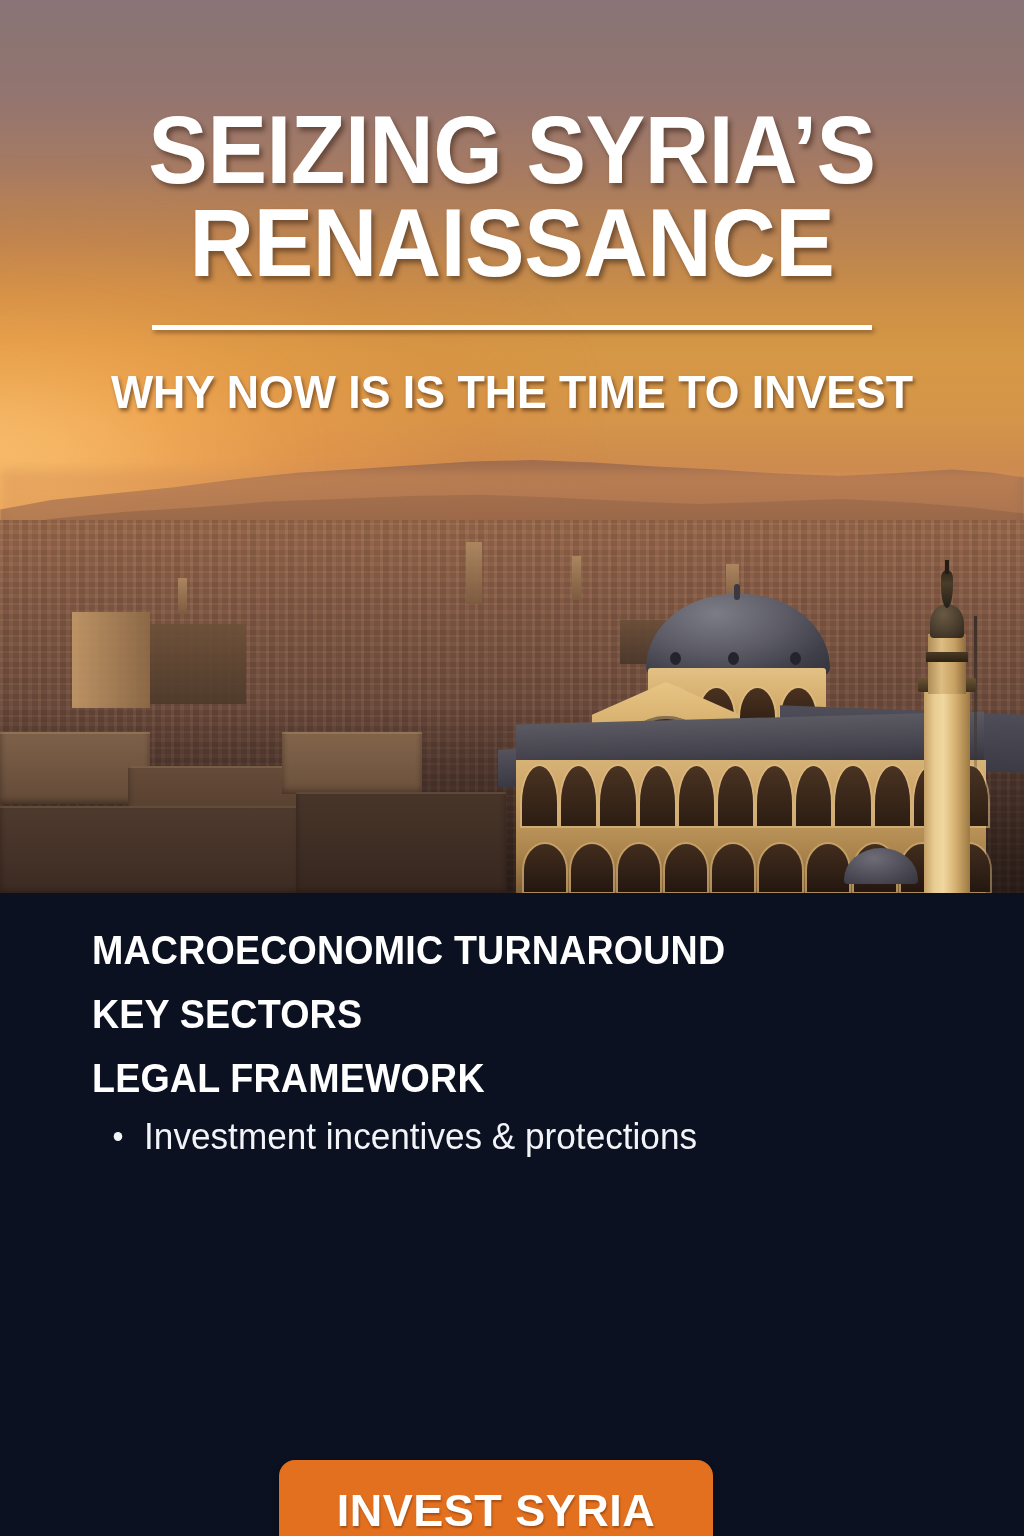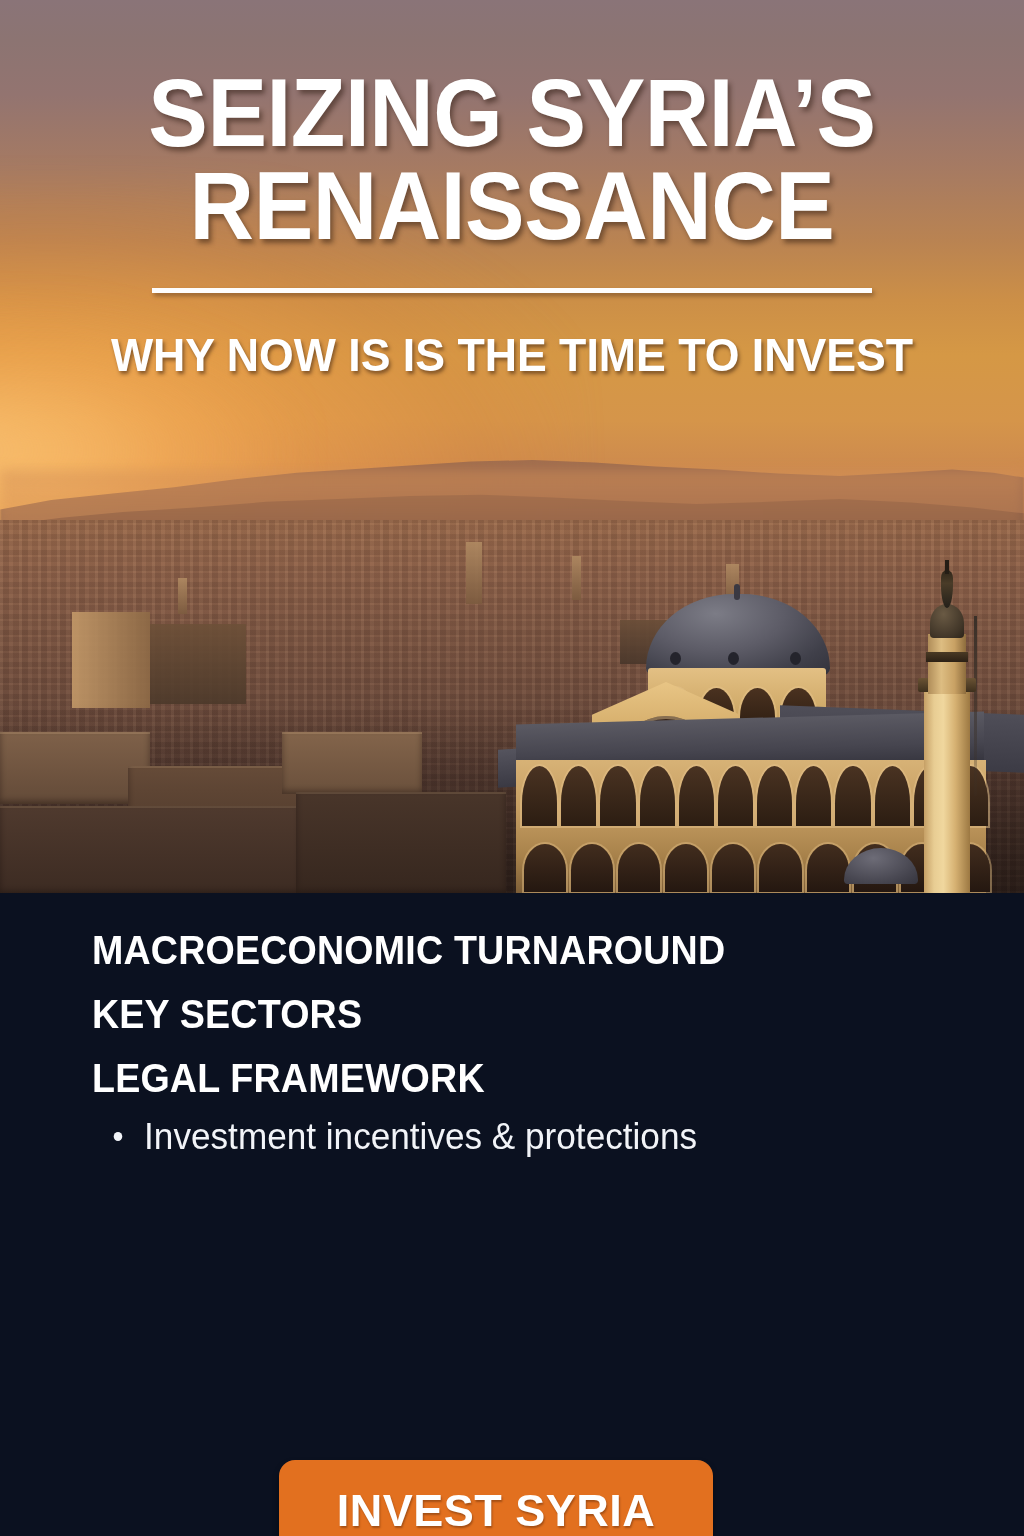--- a/index.html
+++ b/index.html
@@ -310,21 +310,21 @@
     position: absolute;
     background: linear-gradient(to bottom, #b08a62, #7c5b3f);
     opacity: .9;
   }
 
   
   .headline-wrap {
     position: absolute;
     left: 0; top: 0; width: 1024px;
     text-align: center;
-    padding-top: 66px;
+    padding-top: 103px;
   }
   .title {
     margin: 0;
     font-family: "Liberation Sans", sans-serif;
     font-weight: bold;
     font-size: 96px;
     line-height: 0.97;
     letter-spacing: -0.5px;
     color: #ffffff;
     text-shadow: 3px 4px 5px rgba(40,20,10,0.48);

